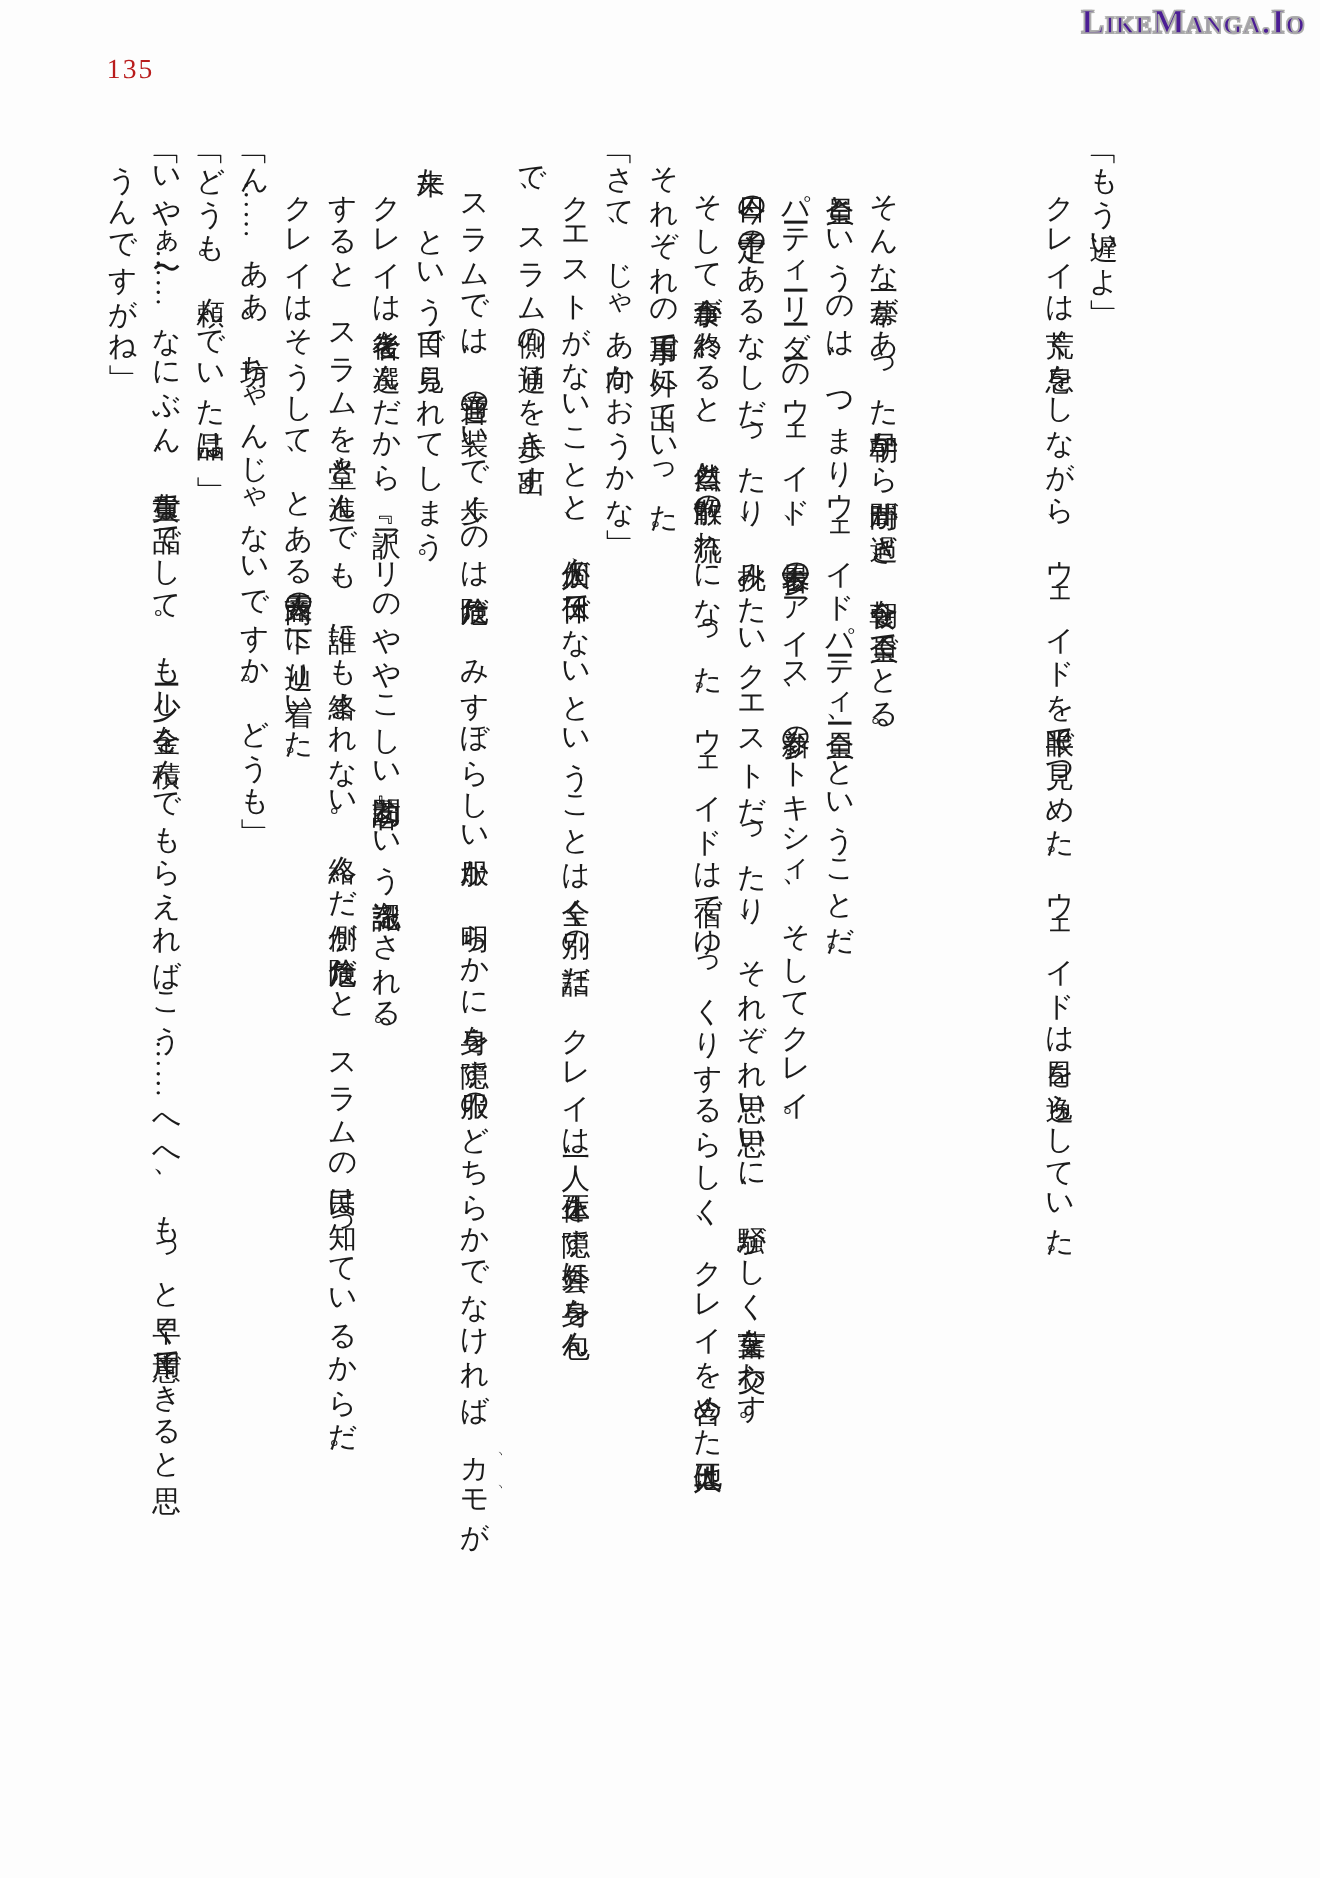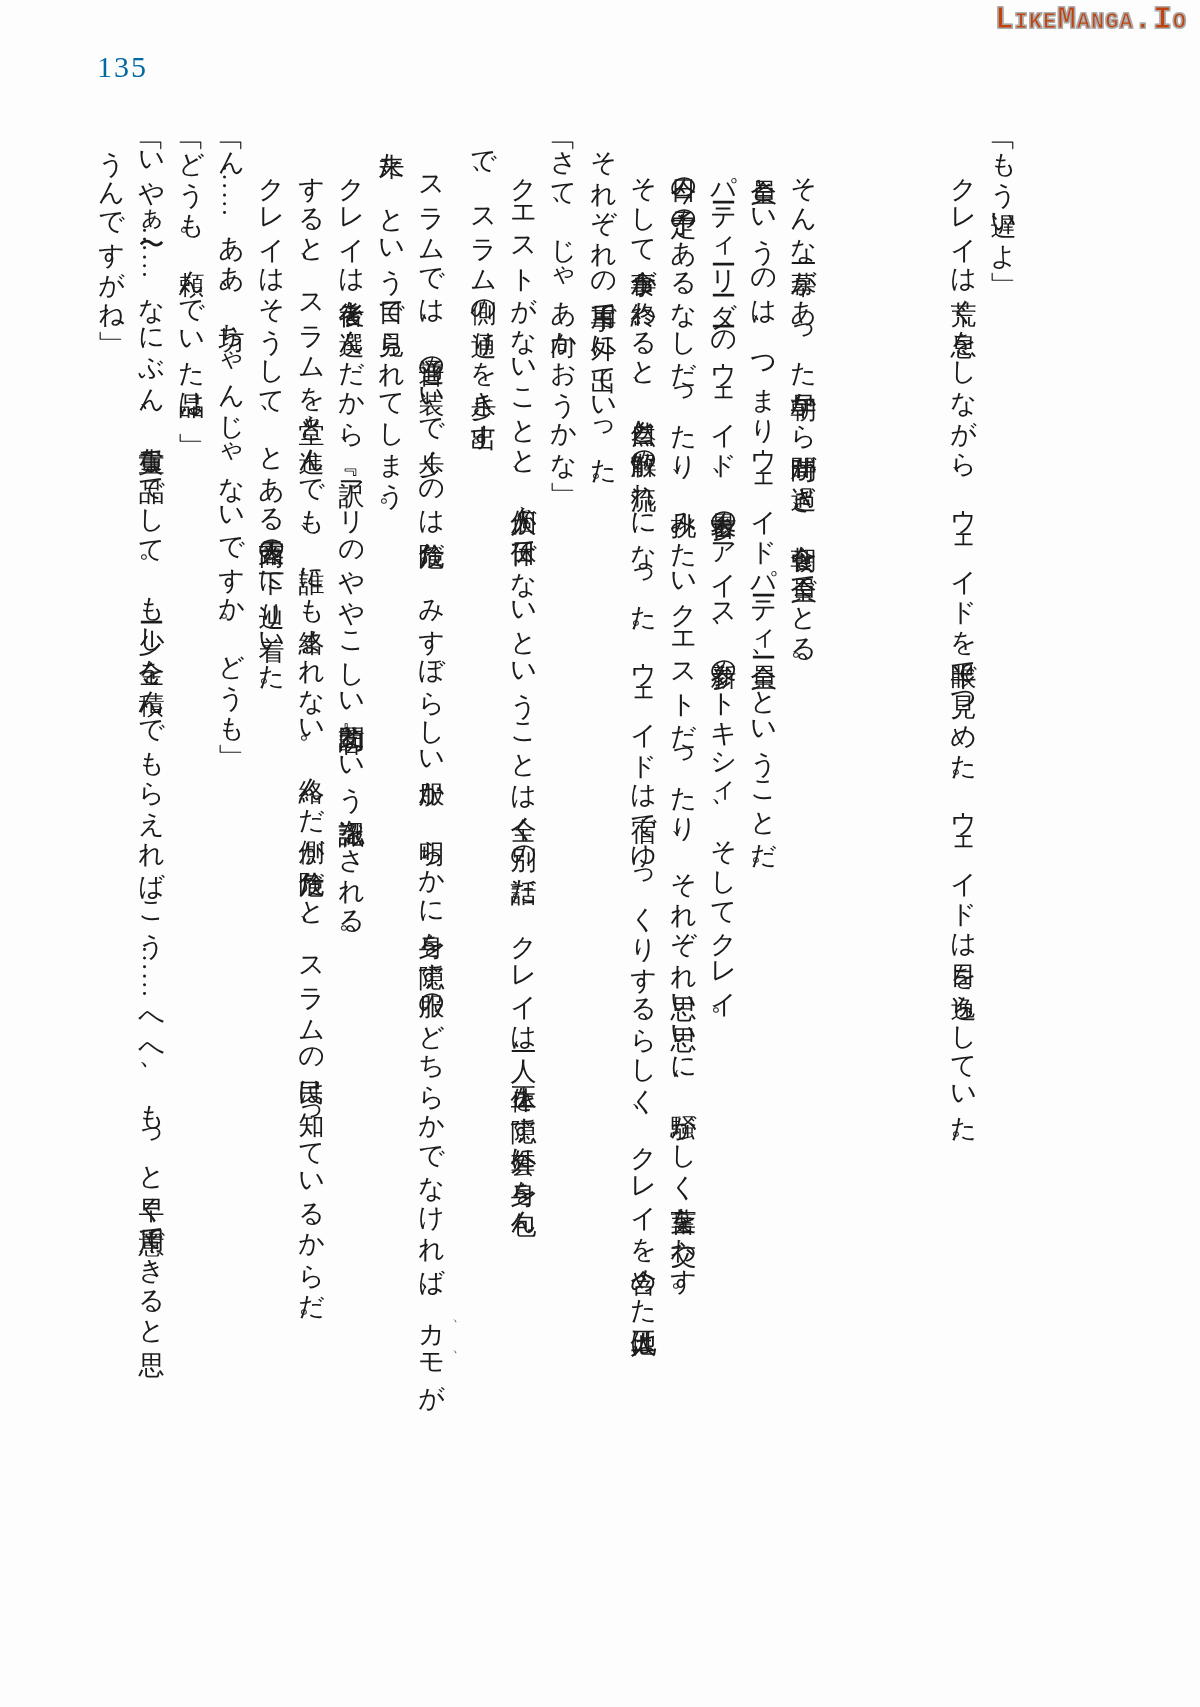--- a/index.html
+++ b/index.html
@@ -12,41 +12,41 @@
     width: 1200px;
     height: 1707px;
     background: #fdfdfd;
     overflow: hidden;
     font-family: "Liberation Serif", "DejaVu Serif", serif;
   }
   .page-number {
     position: absolute;
     top: 50px;
     left: 97px;
-    font-size: 30px;
+    font-size: 25px;
     letter-spacing: 2px;
-    color: #0369a1;
+    color: #b91c1c;
     font-family: "Liberation Serif", "DejaVu Serif", serif;
   }
   .watermark {
     position: absolute;
     top: 2px;
     right: 13px;
     font-size: 31px;
     font-weight: bold;
     font-variant: small-caps;
     letter-spacing: 1px;
-    color: #c2410c;
+    color: #4c1d95;
     -webkit-text-stroke: 1.2px #a9a9a9;
     text-shadow:
       -1px -1px 0 #b5b5b5,
        1px -1px 0 #b5b5b5,
       -1px  1px 0 #b5b5b5,
        1px  1px 0 #b5b5b5;
-    font-family: Liberation Mono, monospace;
+    font-family: Liberation Serif, serif;
   }
   .text-block {
     position: absolute;
     top: 133px;
     right: 177px;
     height: 1445px;
     writing-mode: vertical-rl;
     text-orientation: mixed;
     font-size: 26px;
     line-height: 40px;

